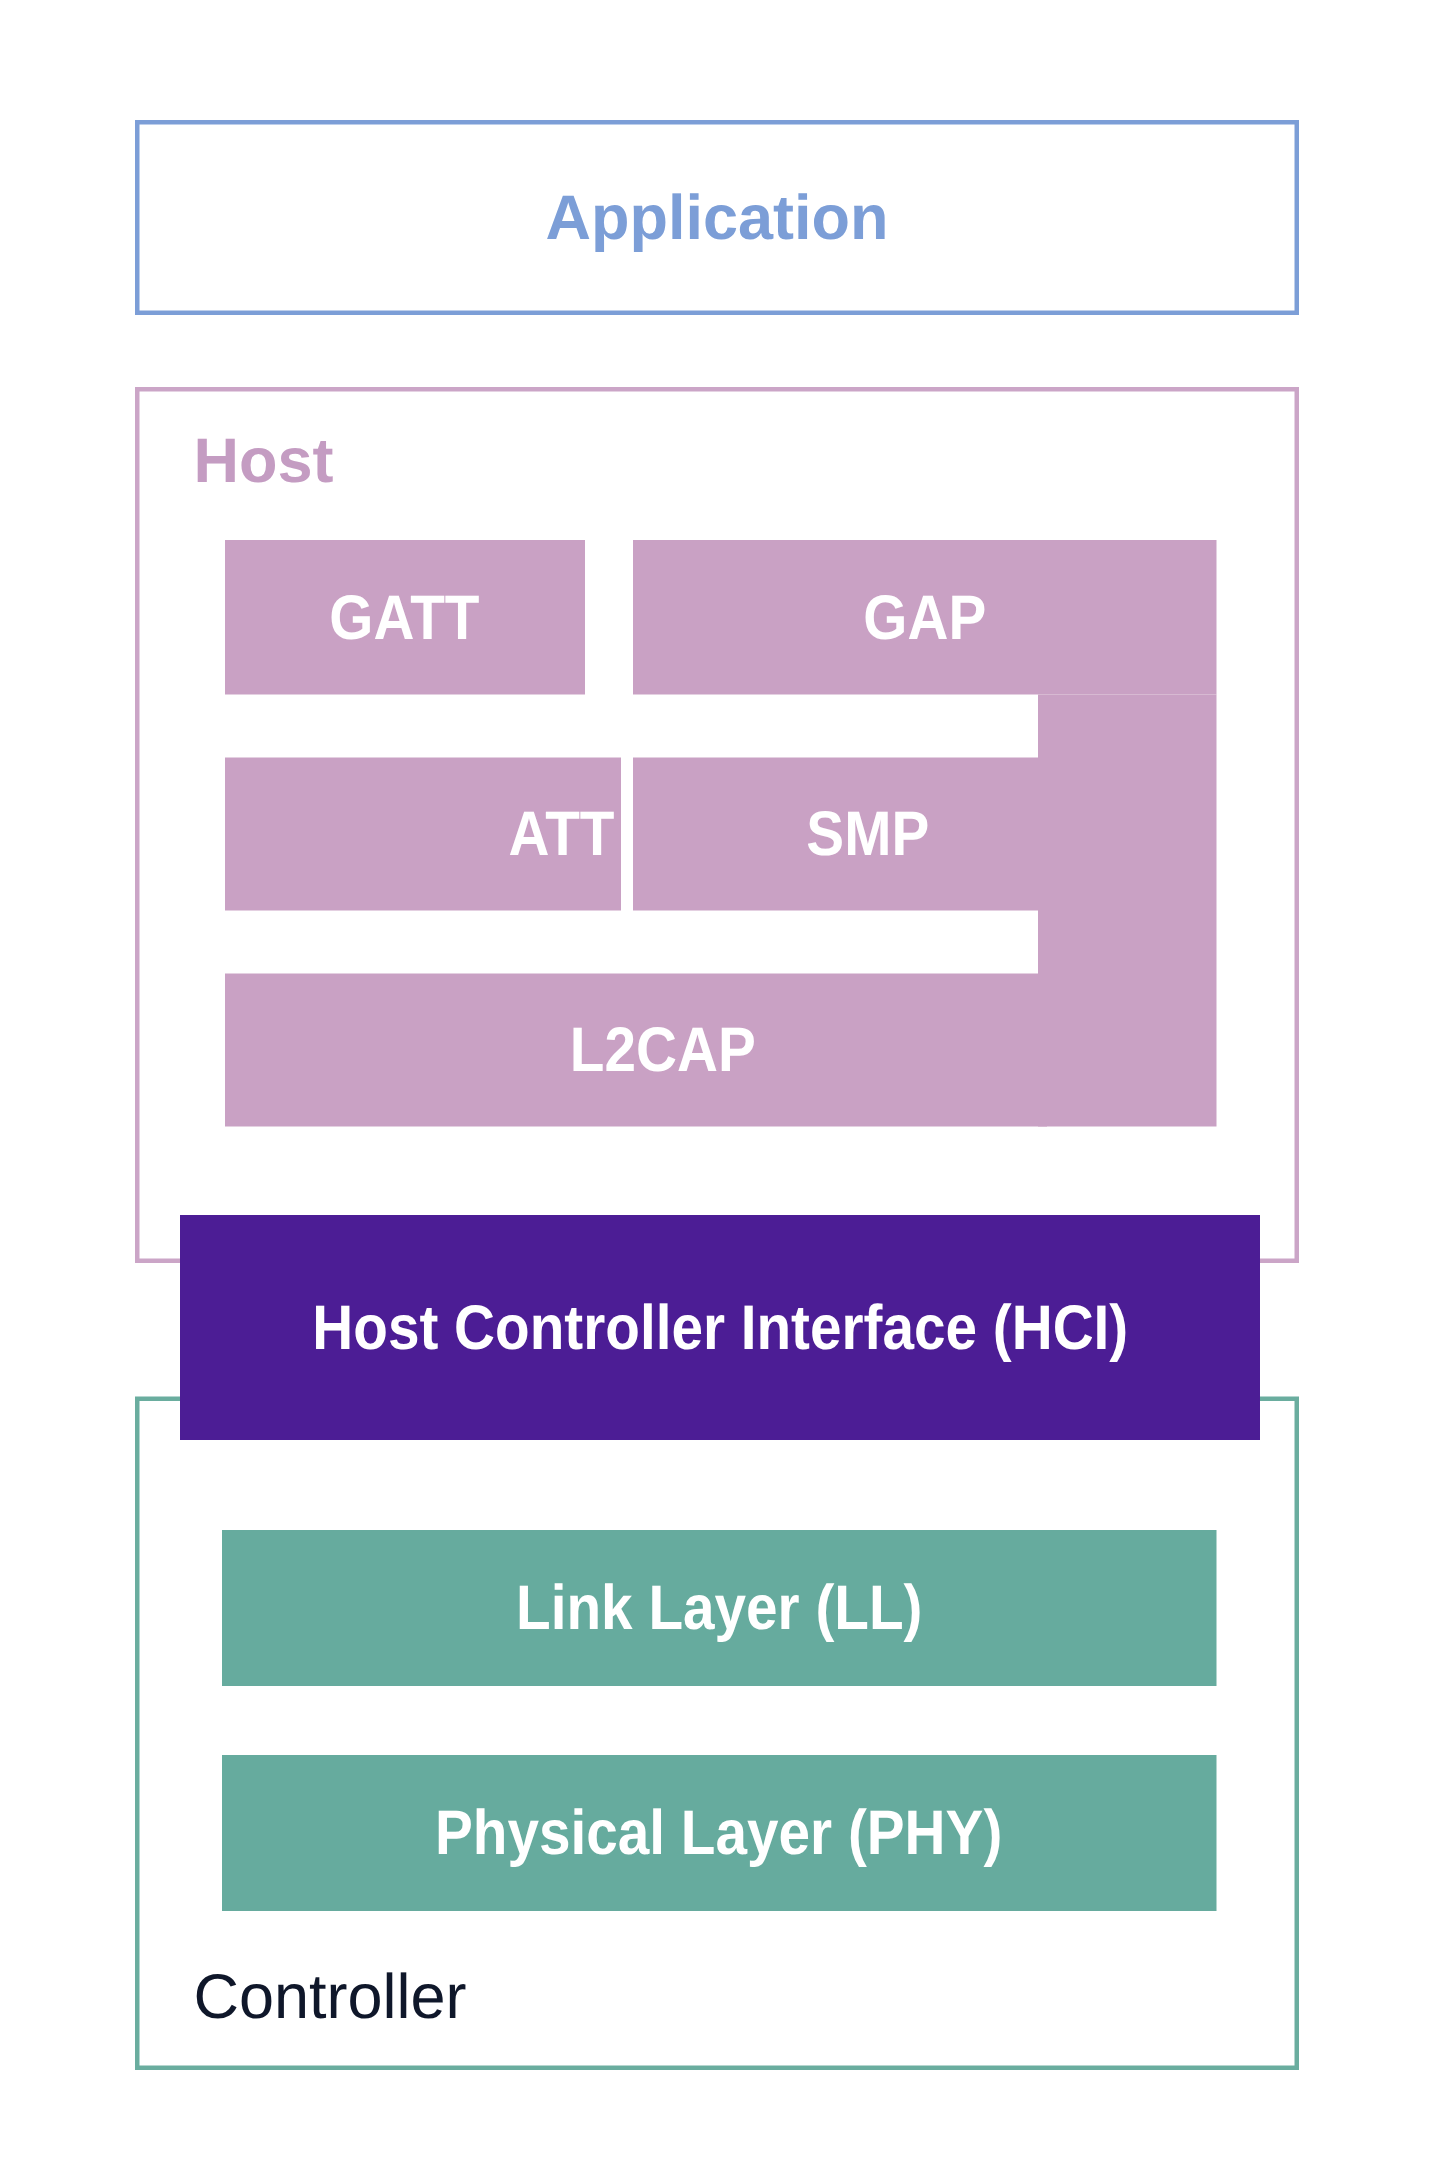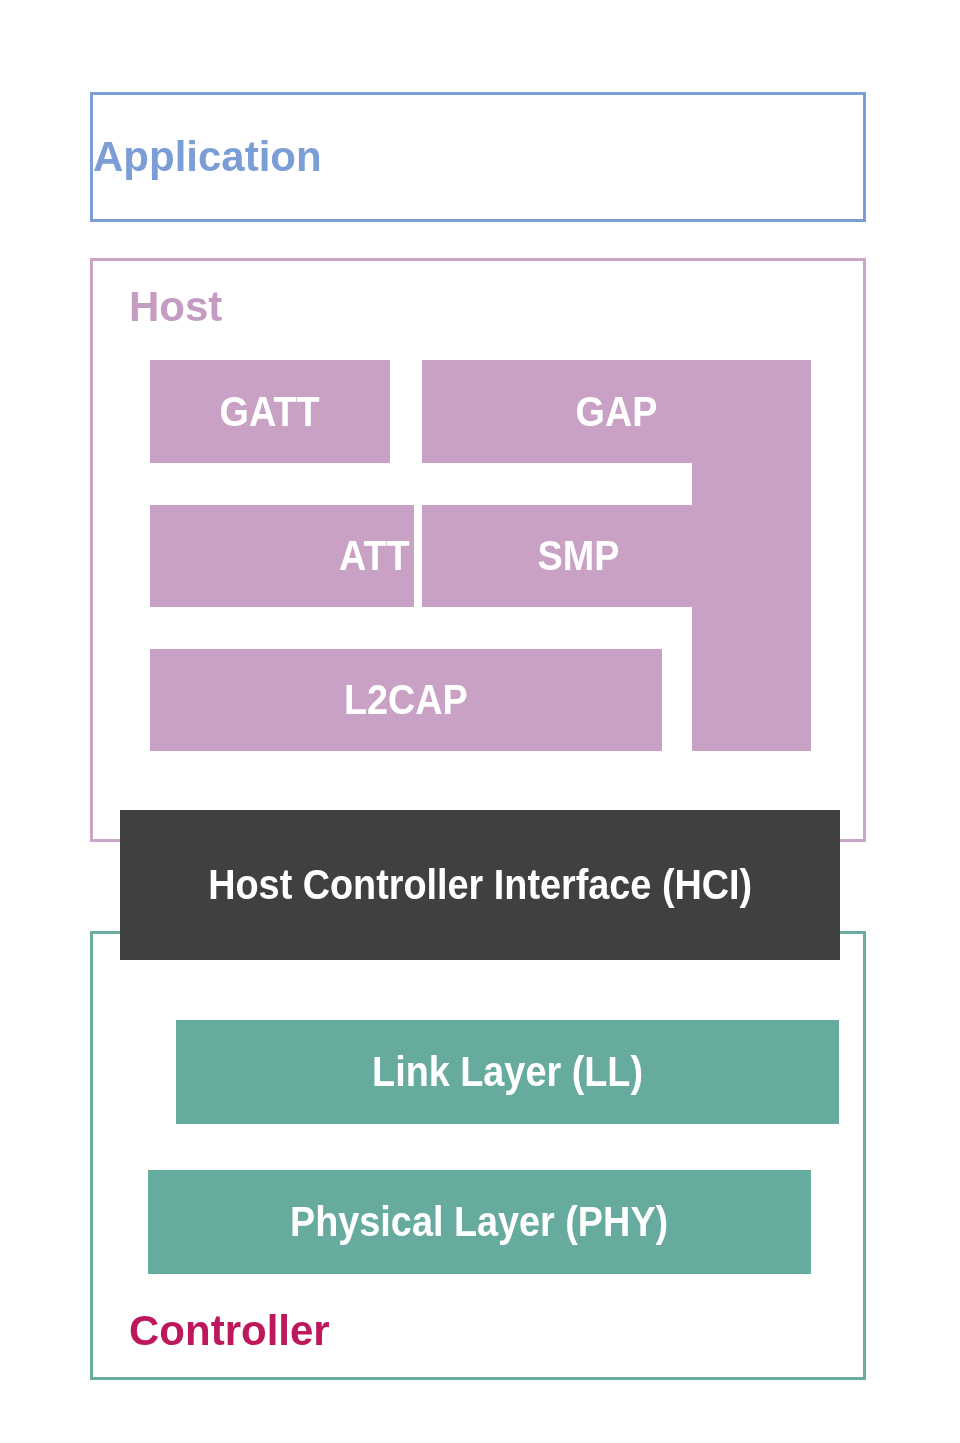--- a/index.html
+++ b/index.html
@@ -14,25 +14,26 @@
     height: 1443px;
     background: #ffffff;
     overflow: hidden;
   }
   .outline-box {
     position: absolute;
     box-sizing: border-box;
     background: #ffffff;
   }
   .app-box {
-    left: 90px; top: 92px;
+    left: 90px; top: 80px;
     width: 776px; height: 130px;
     border: 3px solid #7c9ed7;
     display: flex;
     align-items: center;
+    justify-content: center;
   }
   .app-label {
     color: #7c9ed7;
     font-size: 42px;
     font-weight: bold;
   }
   .host-box {
     left: 90px; top: 258px;
     width: 776px; height: 584px;
     border: 3px solid #cba5c7;
@@ -60,45 +61,45 @@
     transform: scaleX(0.9);
     transform-origin: center;
     white-space: nowrap;
   }
   
   .gatt    { left: 57px;  top: 99px;  width: 240px; height: 103px; }
   .gap-bar { left: 329px; top: 99px;  width: 389px; height: 103px; }
   .gap-arm { left: 599px; top: 202px; width: 119px; height: 288px; }
   .att     { left: 57px;  top: 244px; width: 264px; height: 102px; justify-content: flex-end; }
   .smp     { left: 329px; top: 244px; width: 240px; height: 102px; padding-left: 37px; }
-  .l2cap   { left: 57px;  top: 388px; width: 512px; height: 102px; }
+  .l2cap   { left: 57px;  top: 388px; width: 512px; height: 102px; padding-left: 36px; }
   
   .hci-box {
     position: absolute;
     left: 120px; top: 810px;
     width: 720px; height: 150px;
-    background: #404040;
+    background: #4c1d95;
     display: flex;
     align-items: center;
     justify-content: center;
     z-index: 5;
   }
   .controller-box {
     left: 90px; top: 931px;
     width: 776px; height: 449px;
     border: 3px solid #6aad9f;
   }
-  .ll  { left: 55px; top: 86px;  width: 663px; height: 104px; margin-left: 28px; }
+  .ll  { left: 55px; top: 86px;  width: 663px; height: 104px; }
   .phy { left: 55px; top: 236px; width: 663px; height: 104px; }
   .controller-label {
     position: absolute;
     left: 36px; bottom: 22px;
-    color: #be185d;
+    color: #0f172a;
     font-size: 42px;
-    font-weight: bold;
+    font-weight: normal;
   }
 </style>
 </head>
 <body>
 
 <div class="canvas">
 
   <div class="outline-box app-box">
     <span class="app-label">Application</span>
   </div>

